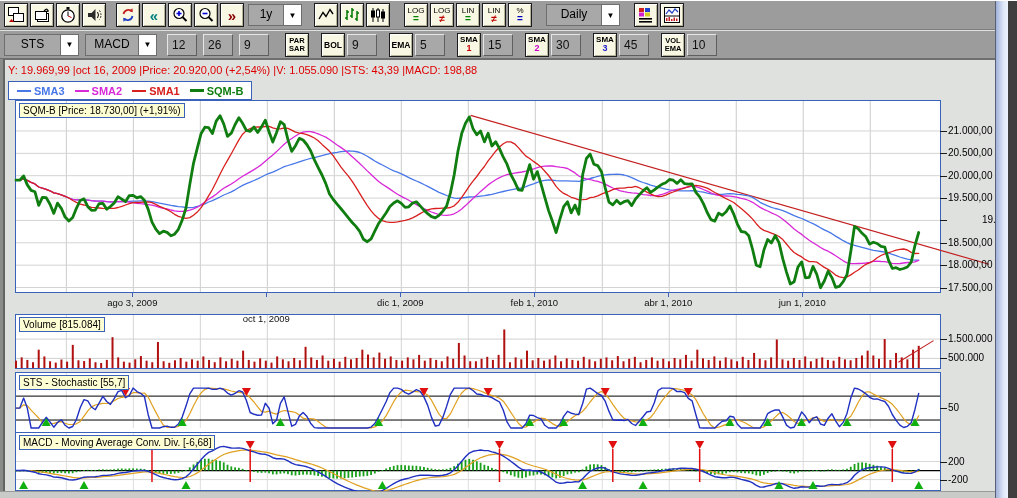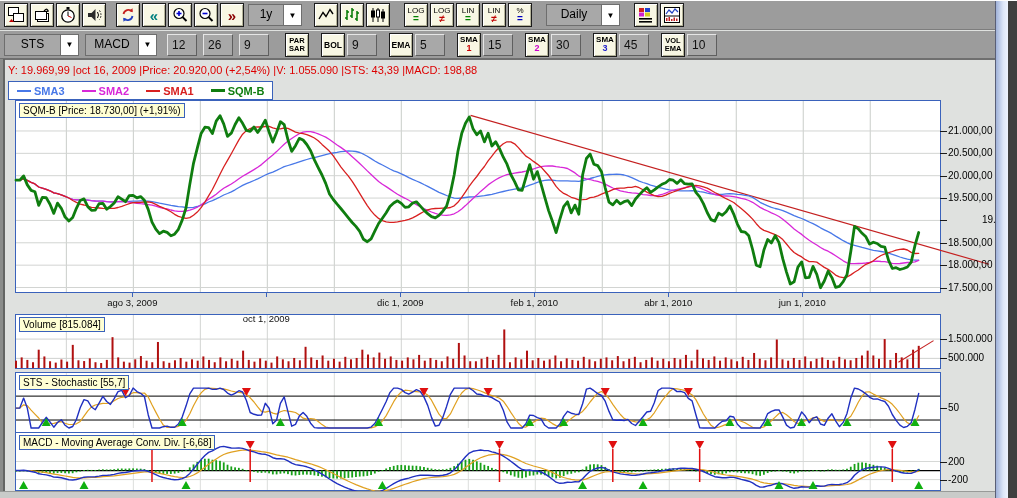--- a/index.html
+++ b/index.html
@@ -26,21 +26,21 @@
        min-width:30px;flex:0 0 auto;font-family:"Liberation Sans",sans-serif;}
   .twoline{flex-direction:column;line-height:1;}
   .twoline span{font-size:7.5px;font-weight:bold;color:#000;}
   .oneline span{font-size:8.5px;font-weight:bold;color:#000;}
   .smabtn{flex-direction:column;line-height:1;}
   .smabtn .t{font-size:8px;font-weight:bold;color:#000;}
   .smabtn .d{font-size:9px;font-weight:bold;}
   
   #infobar{position:absolute;left:8px;top:63px;font-size:11px;white-space:nowrap;}
   #legend{position:absolute;left:8px;top:80px;height:17px;background:#ffffff;border:1px solid #3a62bb;
-          display:flex;align-items:center;padding:0 8px;gap:17px;font-size:11px;font-weight:bold;}
+          display:flex;align-items:center;padding:0 8px;gap:10px;font-size:11px;font-weight:bold;}
   .lgi{display:flex;align-items:center;gap:3px;white-space:nowrap;}
   .lgdash{display:inline-block;width:14px;height:0;border-top:2px solid;}
   .panel{position:absolute;left:15px;width:926px;background:#fff;border:1px solid #3a62bb;box-sizing:border-box;}
   #pMain{top:99px;height:193px;}
   #pVol{top:313px;height:55px;}
   #pSts{top:371px;height:73px;}
   #pMacd{top:431px;height:59px;}
   .plabel{position:absolute;top:2px;left:3px;background:#ffffd4;border:1px solid #3a62bb;font-size:10px;
           padding:0 3px;line-height:13px;color:#000;z-index:5;white-space:nowrap;}
   svg.plot{position:absolute;left:0;top:0;overflow:visible;}

